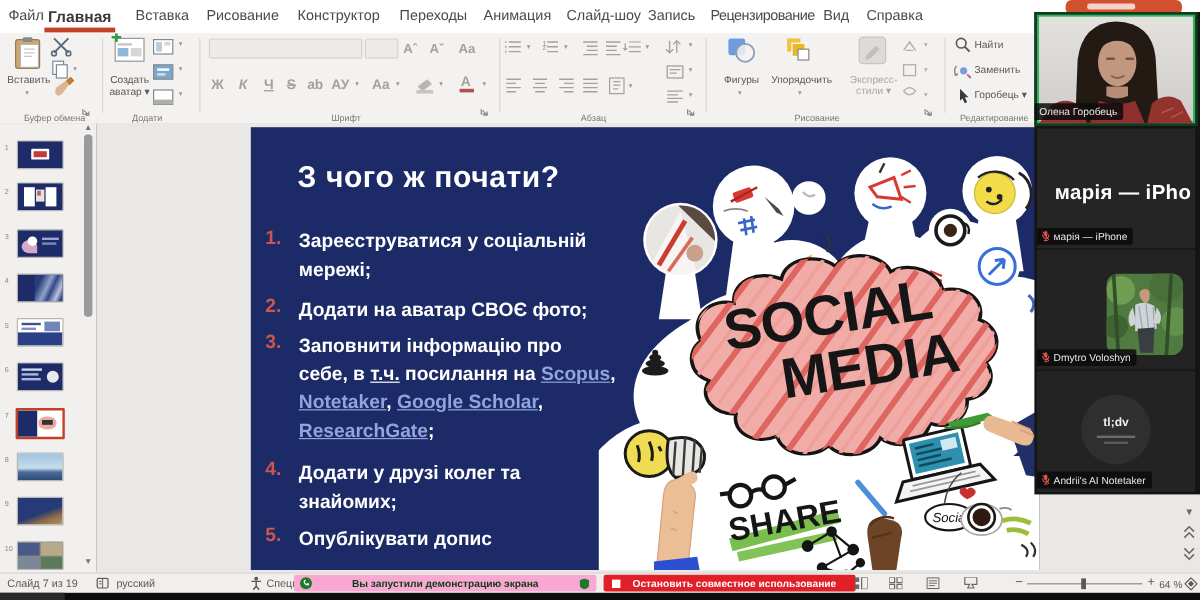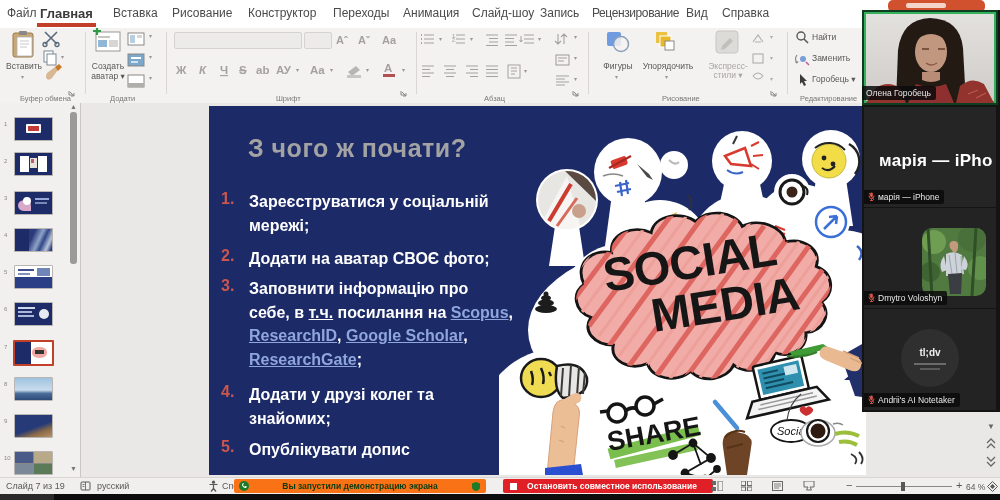--- a/index.html
+++ b/index.html
@@ -18,21 +18,21 @@
 .gray{color:#a8a5a2;}
 .combo{position:absolute;background:#ecebe9;border:1px solid #d5d2cf;border-radius:2px;}
 .dd{position:absolute;font-size:6px;color:#9a9794;}
 
 #lpanel{left:0;top:103px;width:80px;height:374px;background:#f1f0ee;border-right:1px solid #c9c6c3;}
 .thumb{position:absolute;left:14px;width:37px;height:22px;border:1px solid #b8b5b2;border-radius:1px;background:#1e2b69;overflow:hidden;}
 .tnum{position:absolute;left:4px;font-size:6px;color:#8a8886;}
 
 #work{left:81px;top:103px;width:919px;height:374px;background:#e9e8e6;}
 #slide{position:absolute;left:128px;top:3px;width:657px;height:369px;background:#1c2a67;overflow:hidden;}
-#stitle{position:absolute;left:39px;top:28px;font-size:25px;font-weight:bold;color:#a3a3a3;letter-spacing:.5px;text-align:right;}
+#stitle{position:absolute;left:39px;top:28px;font-size:25px;font-weight:bold;color:#ffffff;letter-spacing:.5px;text-align:right;}
 .li{position:absolute;left:12px;width:300px;font-size:16px;font-weight:bold;color:#fff;line-height:23.5px;}
 .ln{position:absolute;left:12px;color:#c9564f;font-size:16px;font-weight:bold;}
 .lk{color:#8fa6dd;text-decoration:underline;}
 .ul{text-decoration:underline;}
 
 #sbar{left:0;top:477px;width:1000px;height:17px;background:#f1efed;border-top:1px solid #d8d5d2;font-size:9.5px;color:#5a5856;}
 #taskbar{left:0;top:494px;width:1000px;height:6px;background:#0d0d0d;}
 .pill{position:absolute;top:1px;height:14px;border-radius:2px;font-weight:bold;}
 
 #zstrip{left:862px;top:10px;width:138px;height:402px;background:#141414;}
@@ -464,41 +464,41 @@
     <path d="M330,264 l-24,-10 q-7,-3 -5,-9 q2,-6 9,-4 l26,9 q8,3 6,10 q-2,8 -12,4 Z" fill="#e9b992"></path>
     <path d="M340,252 l-16,-7 M345,258 l-14,-6" stroke="#d8a078" stroke-width="1.5" fill="none"></path>
     </g>
    </svg>
    <div id="stitle">З чого ж почати?</div>
    <span class="ln" style="top:84px">1.</span>
    <div class="li" style="top:84px;left:40px">Зареєструватися у соціальній<br>мережі;</div>
    <span class="ln" style="top:141px">2.</span>
    <div class="li" style="top:141px;left:40px">Додати на аватар СВОЄ фото;</div>
    <span class="ln" style="top:171px">3.</span>
-   <div class="li" style="top:171px;left:40px">Заповнити інформацію про<br>себе, в <span class="ul">т.ч.</span> посилання на <span class="lk">Scopus</span>,<br><span class="lk">ResearchID</span>, <span class="lk">Google Scholar</span>,<br><span class="lk">ResearchGate</span>;</div>
+   <div class="li" style="top:171px;left:40px">Заповнити інформацію про<br>себе, в <span class="ul">т.ч.</span> посилання на <span class="lk">Scopus</span>,<br><span class="lk">Notetaker</span>, <span class="lk">Google Scholar</span>,<br><span class="lk">ResearchGate</span>;</div>
    <span class="ln" style="top:277px">4.</span>
    <div class="li" style="top:277px;left:40px">Додати у друзі колег та<br>знайомих;</div>
    <span class="ln" style="top:332px">5.</span>
    <div class="li" style="top:332px;left:40px">Опублікувати допис</div>
   </div>
  </div>
 
  <div id="sbar" class="abs">
   <span class="abs" style="left:6px;top:3px;font-size:9px">Слайд 7 из 19</span>
   <svg class="abs" style="left:80px;top:3px" width="11" height="10" viewBox="0 0 11 10">
         <rect x="1" y="1" width="9" height="8" rx="1" fill="none" stroke="#5a5856"></rect>
         <path d="M5.5,1 v8 M2.5,3.5 h2 M2.5,5.5 h2" stroke="#5a5856" stroke-width=".8"></path>
       </svg>
   <span class="abs" style="left:97px;top:3px;font-size:9px">русский</span>
   <svg class="abs" style="left:208px;top:2px" width="11" height="12" viewBox="0 0 11 12">
         <circle cx="5.5" cy="2.2" r="1.6" fill="#5a5856"></circle>
         <path d="M1.5,4.5 h8 M5.5,4.5 v4 M5.5,8.5 l-2.5,3 M5.5,8.5 l2.5,3" stroke="#5a5856" stroke-width="1.2" fill="none"></path>
       </svg>
   <span class="abs" style="left:222px;top:3px;font-size:9px">Специальные</span>
-  <div class="pill" style="left:234px;width:252px;background:#f97316;color:#0b3b10;font-size:8.5px;text-align:center;line-height:14px">
+  <div class="pill" style="left:245px;width:252px;background:#f9a8d4;color:#0b3b10;font-size:8.5px;text-align:center;line-height:14px">
    <span style="position:absolute;left:5px;top:2px;width:10px;height:10px;background:#1c7a28;border-radius:50%"></span>
    <svg style="position:absolute;left:7px;top:4px" width="6" height="6" viewBox="0 0 6 6">
           <path d="M1,1 q0,4 4,4 l1,-1.5 l-1.8,-.6 l-1,.8 q-1,-1 -1.2,-2.2 l1,-.7 L2.5,0 Z" fill="#fff"></path>
         </svg>
    Вы запустили демонстрацию экрана
    <svg style="position:absolute;right:6px;top:3px" width="8" height="9" viewBox="0 0 8 9">
           <path d="M4,0 L8,1.5 V5 Q8,8 4,9 Q0,8 0,5 V1.5 Z" fill="#1c7a28"></path>
         </svg>
   </div>
   <div class="pill" style="left:503px;width:210px;background:#e01f26;color:#fff;font-size:8.5px;text-align:center;line-height:14px">

